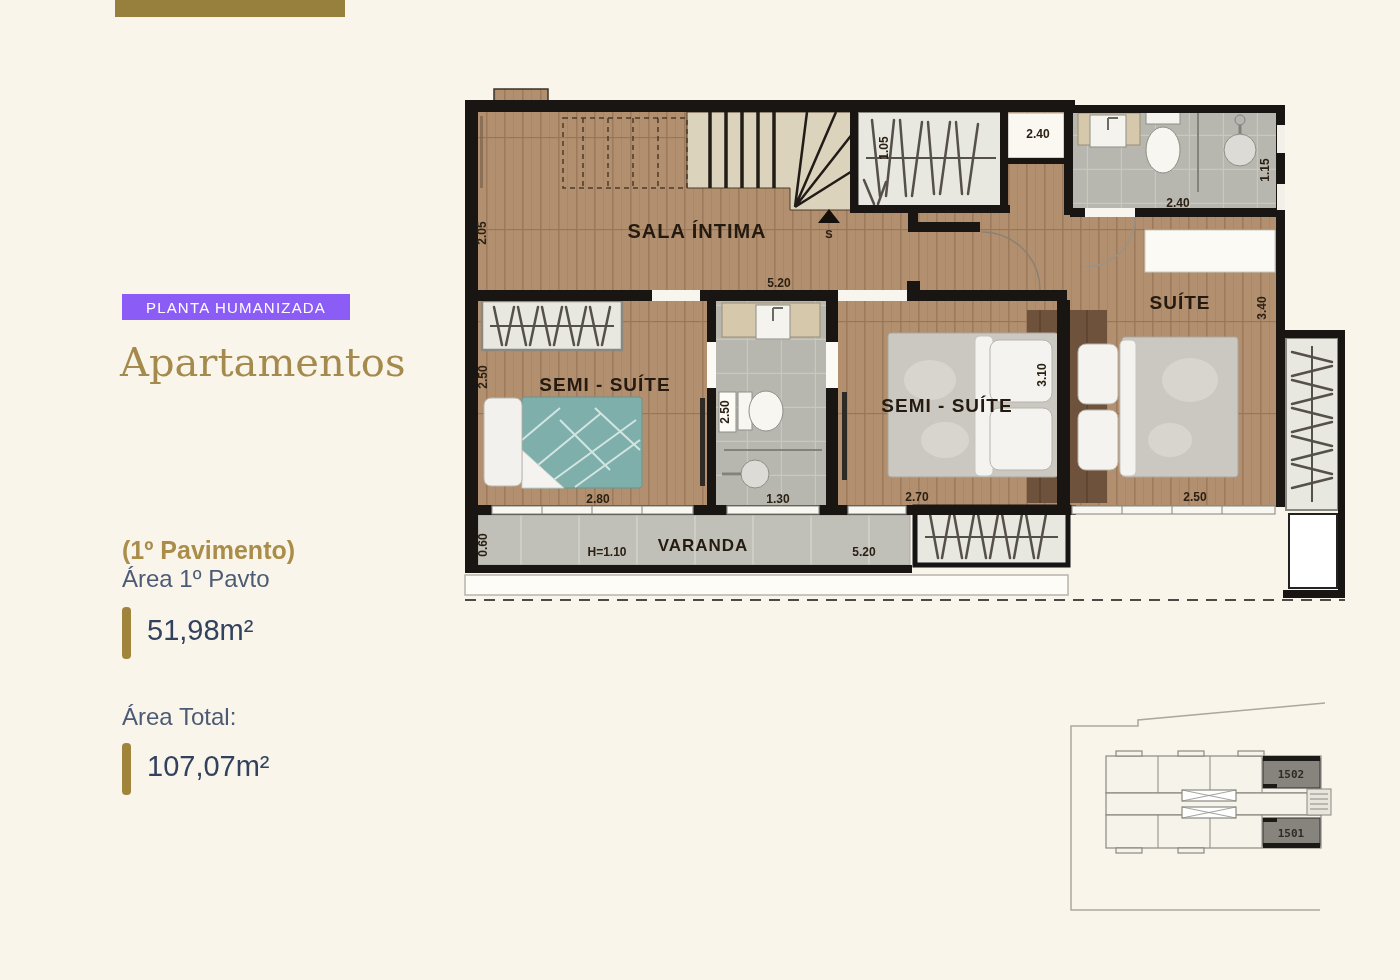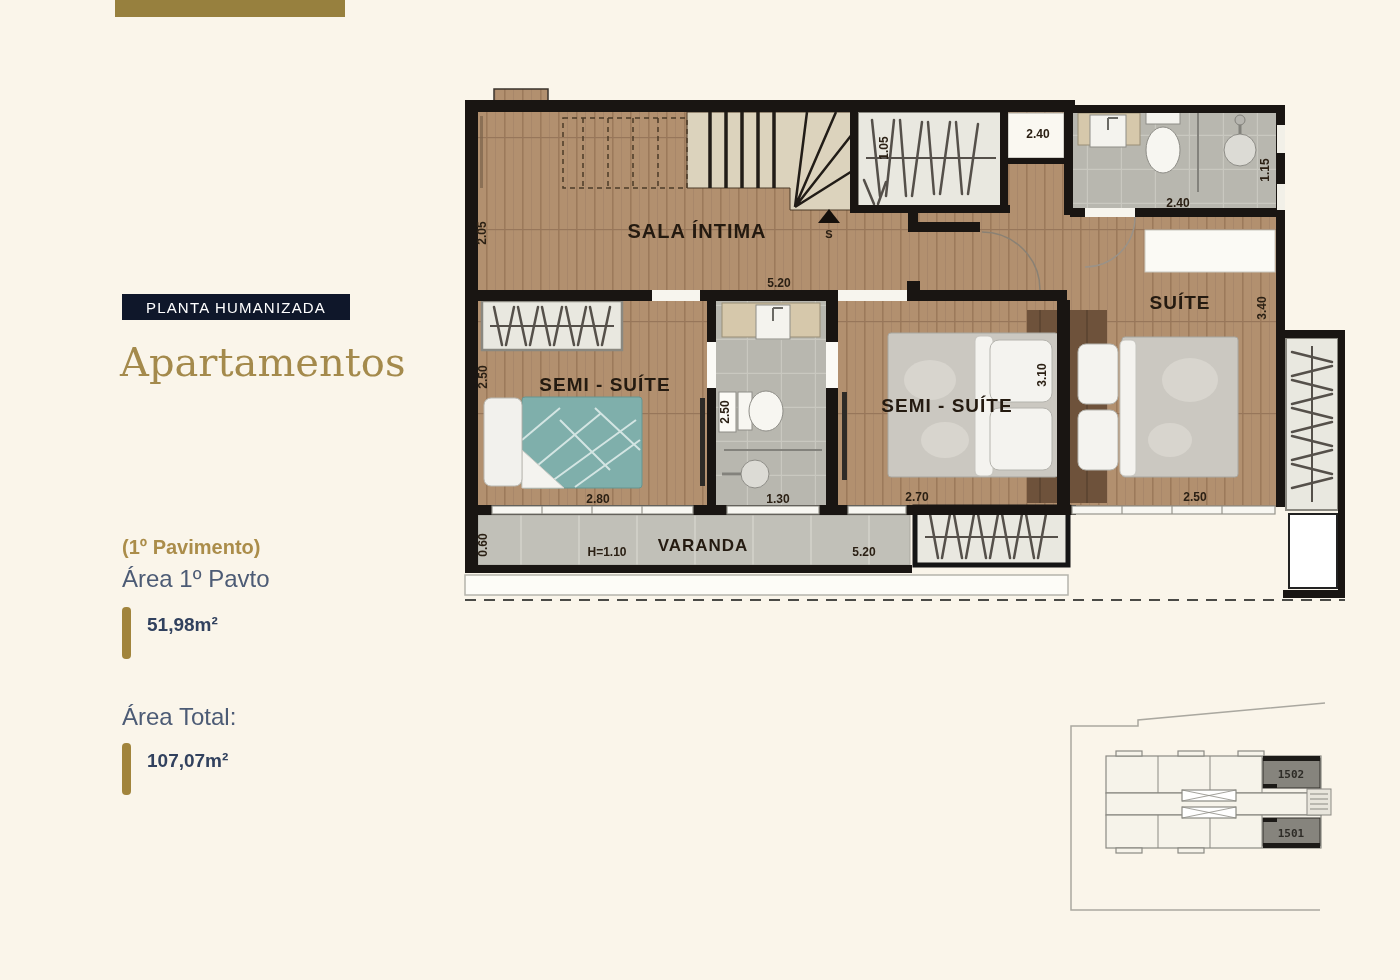--- a/index.html
+++ b/index.html
@@ -5,31 +5,31 @@
   html,body{margin:0;padding:0;}
   body{
     width:1400px;height:980px;position:relative;overflow:hidden;
     background:#faf5ea;
     font-family:"Liberation Sans",sans-serif;
   }
   .abs{position:absolute;}
   
   #top-accent{left:115px;top:0;width:230px;height:17px;background:#97803e;}
   #badge{
-    left:122px;top:294px;width:228px;height:26px;background:#0f172a;
+    left:122px;top:294px;width:228px;height:26px;background:#8b5cf6;
     color:#fff;font-size:15px;letter-spacing:1.2px;
     display:flex;align-items:center;justify-content:center;
   }
   #title{left:120px;top:346px;width:300px;
     font-family:"DejaVu Serif",serif;font-size:40px;line-height:33px;color:#a48a4c;}
   #title .units{color:#3b4d6c;font-weight:bold;}
-  #pavement{left:122px;top:536px;font-size:20px;font-weight:bold;color:#ab8d4a;}
+  #pavement{left:122px;top:536px;font-size:25px;font-weight:bold;color:#ab8d4a;}
   .area-label{left:122px;font-size:24px;color:#4c5b75;text-align:center;}
   .gold-bar{left:122px;width:9px;height:52px;border-radius:4px;background:#a1843c;}
-  .area-value{left:147px;font-size:19px;font-weight:bold;color:#31415e;}
+  .area-value{left:147px;font-size:29px;font-weight:normal;color:#31415e;}
   
   svg text{font-family:"Liberation Sans",sans-serif;}
   .room{font-size:19px;font-weight:bold;fill:#241a10;letter-spacing:1px;}
   .room-big{font-size:20px;}
   .dim{font-size:12px;font-weight:bold;fill:#2b2014;}
   .kp-label{font-family:"DejaVu Sans Mono",monospace;font-size:11px;font-weight:bold;fill:#2e2c27;}
 </style>
 </head>
 <body>
 

